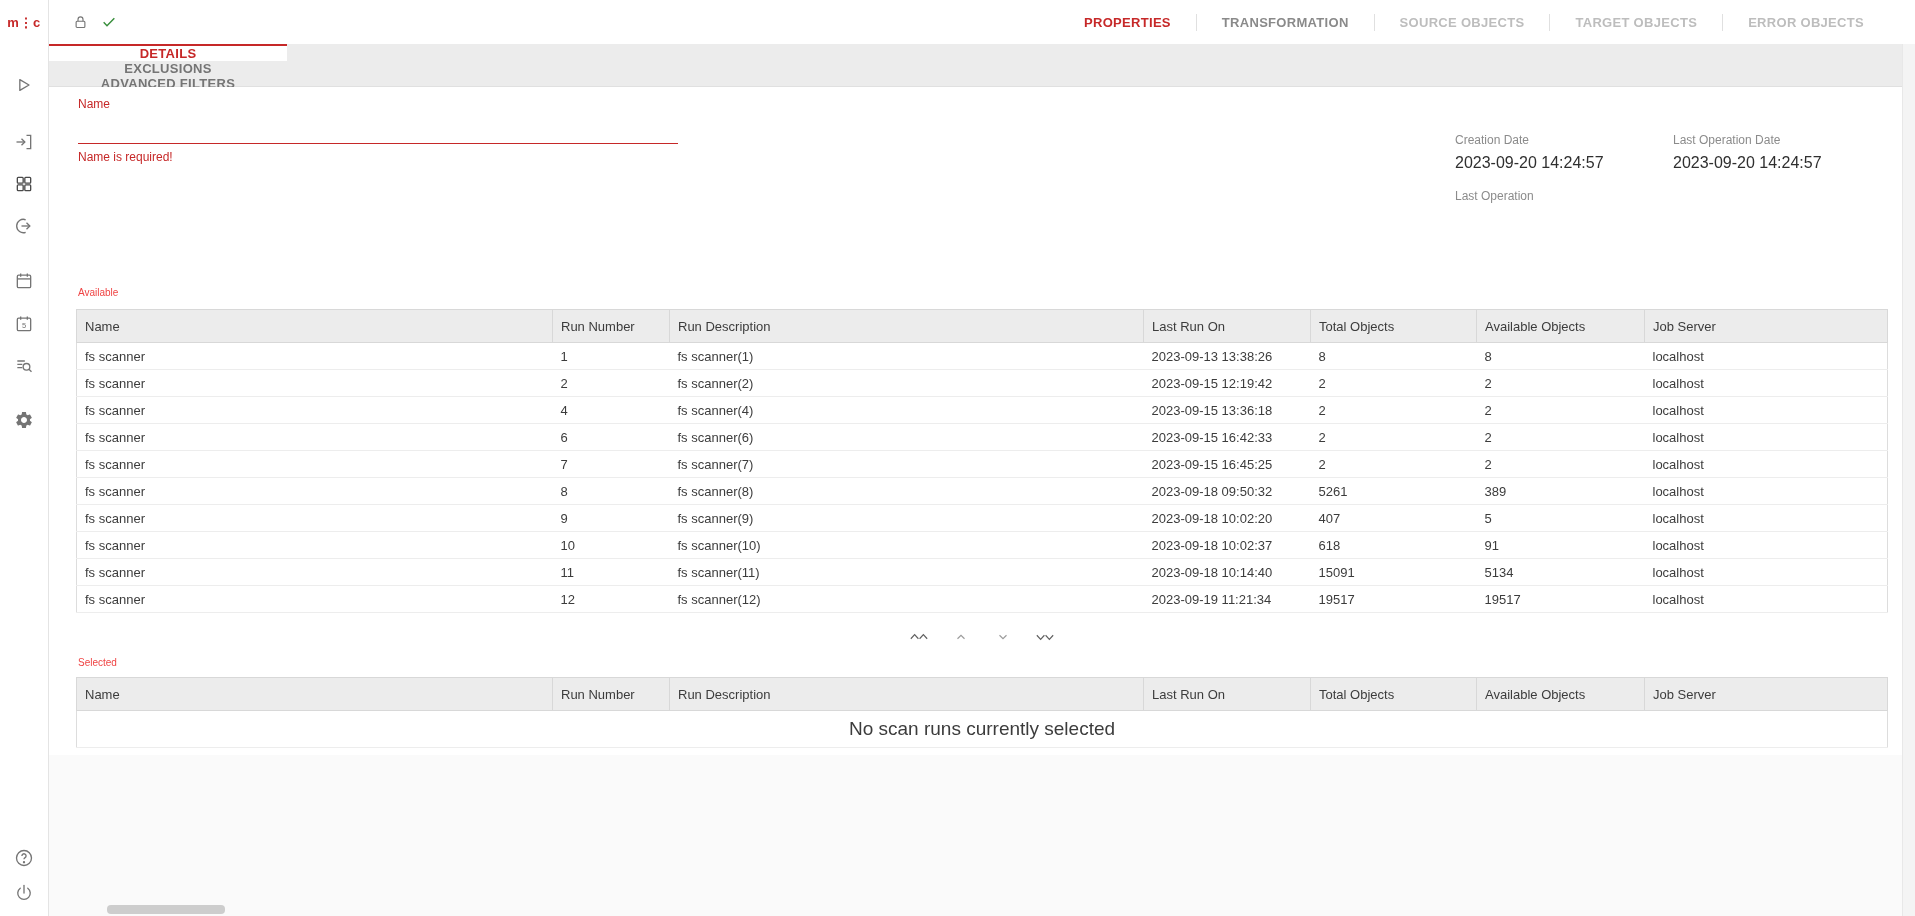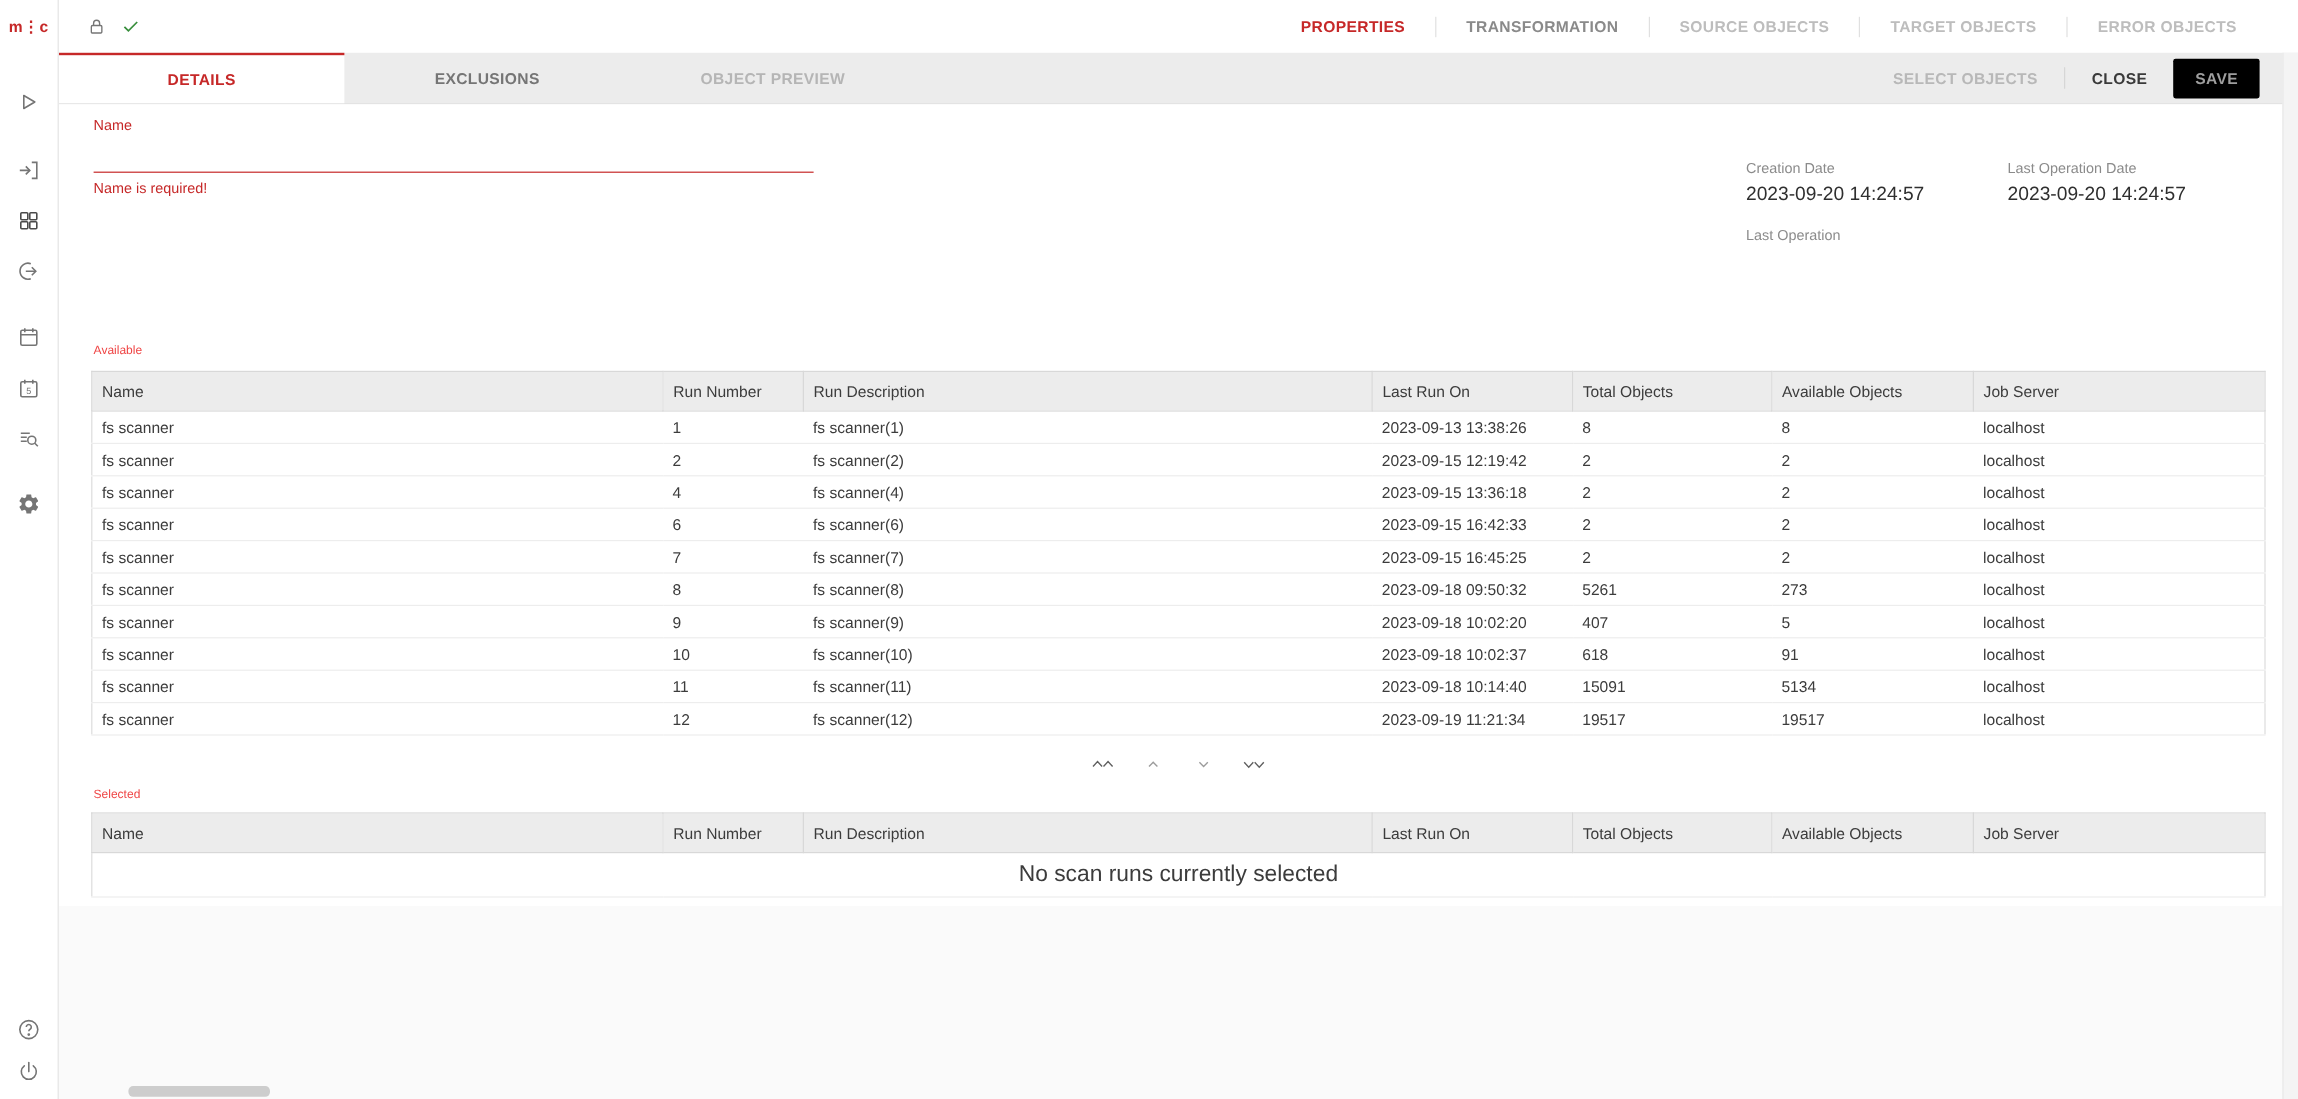--- a/index.html
+++ b/index.html
@@ -43,20 +43,21 @@
   }
   .nav-item.active { color:#c62828; }
   .nav-item.disabled { color:#bdbdbd; }
   .nav-sep { width:1px; height:17px; background:#e0e0e0; }
 
   
   .tabbar {
     position:absolute; left:49px; top:44px; width:1866px; height:43px;
     background:#ececec; display:flex; align-items:stretch;
     border-bottom:1px solid #e0e0e0;
+    flex-direction:column;
   }
   .tab {
     width:238px; display:flex; align-items:center; justify-content:center;
     font-size:13px; font-weight:bold; color:#757575; letter-spacing:0.3px;
     cursor:pointer;
   }
   .tab.active { background:#fff; color:#c62828; border-top:2px solid #c62828; }
   .tab.disabled { color:#b5b5b5; }
   .tab-actions { margin-left:auto; display:flex; align-items:center; padding-right:32px; gap:10px; }
   .flat-btn {
@@ -241,20 +242,21 @@
     <span class="nav-sep"></span>
     <span class="nav-item disabled">TARGET OBJECTS</span>
     <span class="nav-sep"></span>
     <span class="nav-item disabled">ERROR OBJECTS</span>
   </div>
 </div>
 
 <div class="tabbar">
   <div class="tab active">DETAILS</div>
   <div class="tab">EXCLUSIONS</div>
+  <div class="tab">ADVANCED FILTERS</div>
   <div class="tab disabled">OBJECT PREVIEW</div>
   <div class="tab-actions">
     <button class="flat-btn disabled">SELECT OBJECTS</button>
     <span class="action-sep"></span>
     <button class="flat-btn">CLOSE</button>
     <button class="raised-btn">SAVE</button>
   </div>
 </div>
 
 <div class="content">
@@ -350,21 +352,21 @@
             <td>2</td>
             <td>2</td>
             <td>localhost</td>
           </tr>
           <tr>
             <td>fs scanner</td>
             <td>8</td>
             <td>fs scanner(8)</td>
             <td>2023-09-18 09:50:32</td>
             <td>5261</td>
-            <td>273</td>
+            <td>389</td>
             <td>localhost</td>
           </tr>
           <tr>
             <td>fs scanner</td>
             <td>9</td>
             <td>fs scanner(9)</td>
             <td>2023-09-18 10:02:20</td>
             <td>407</td>
             <td>5</td>
             <td>localhost</td>

